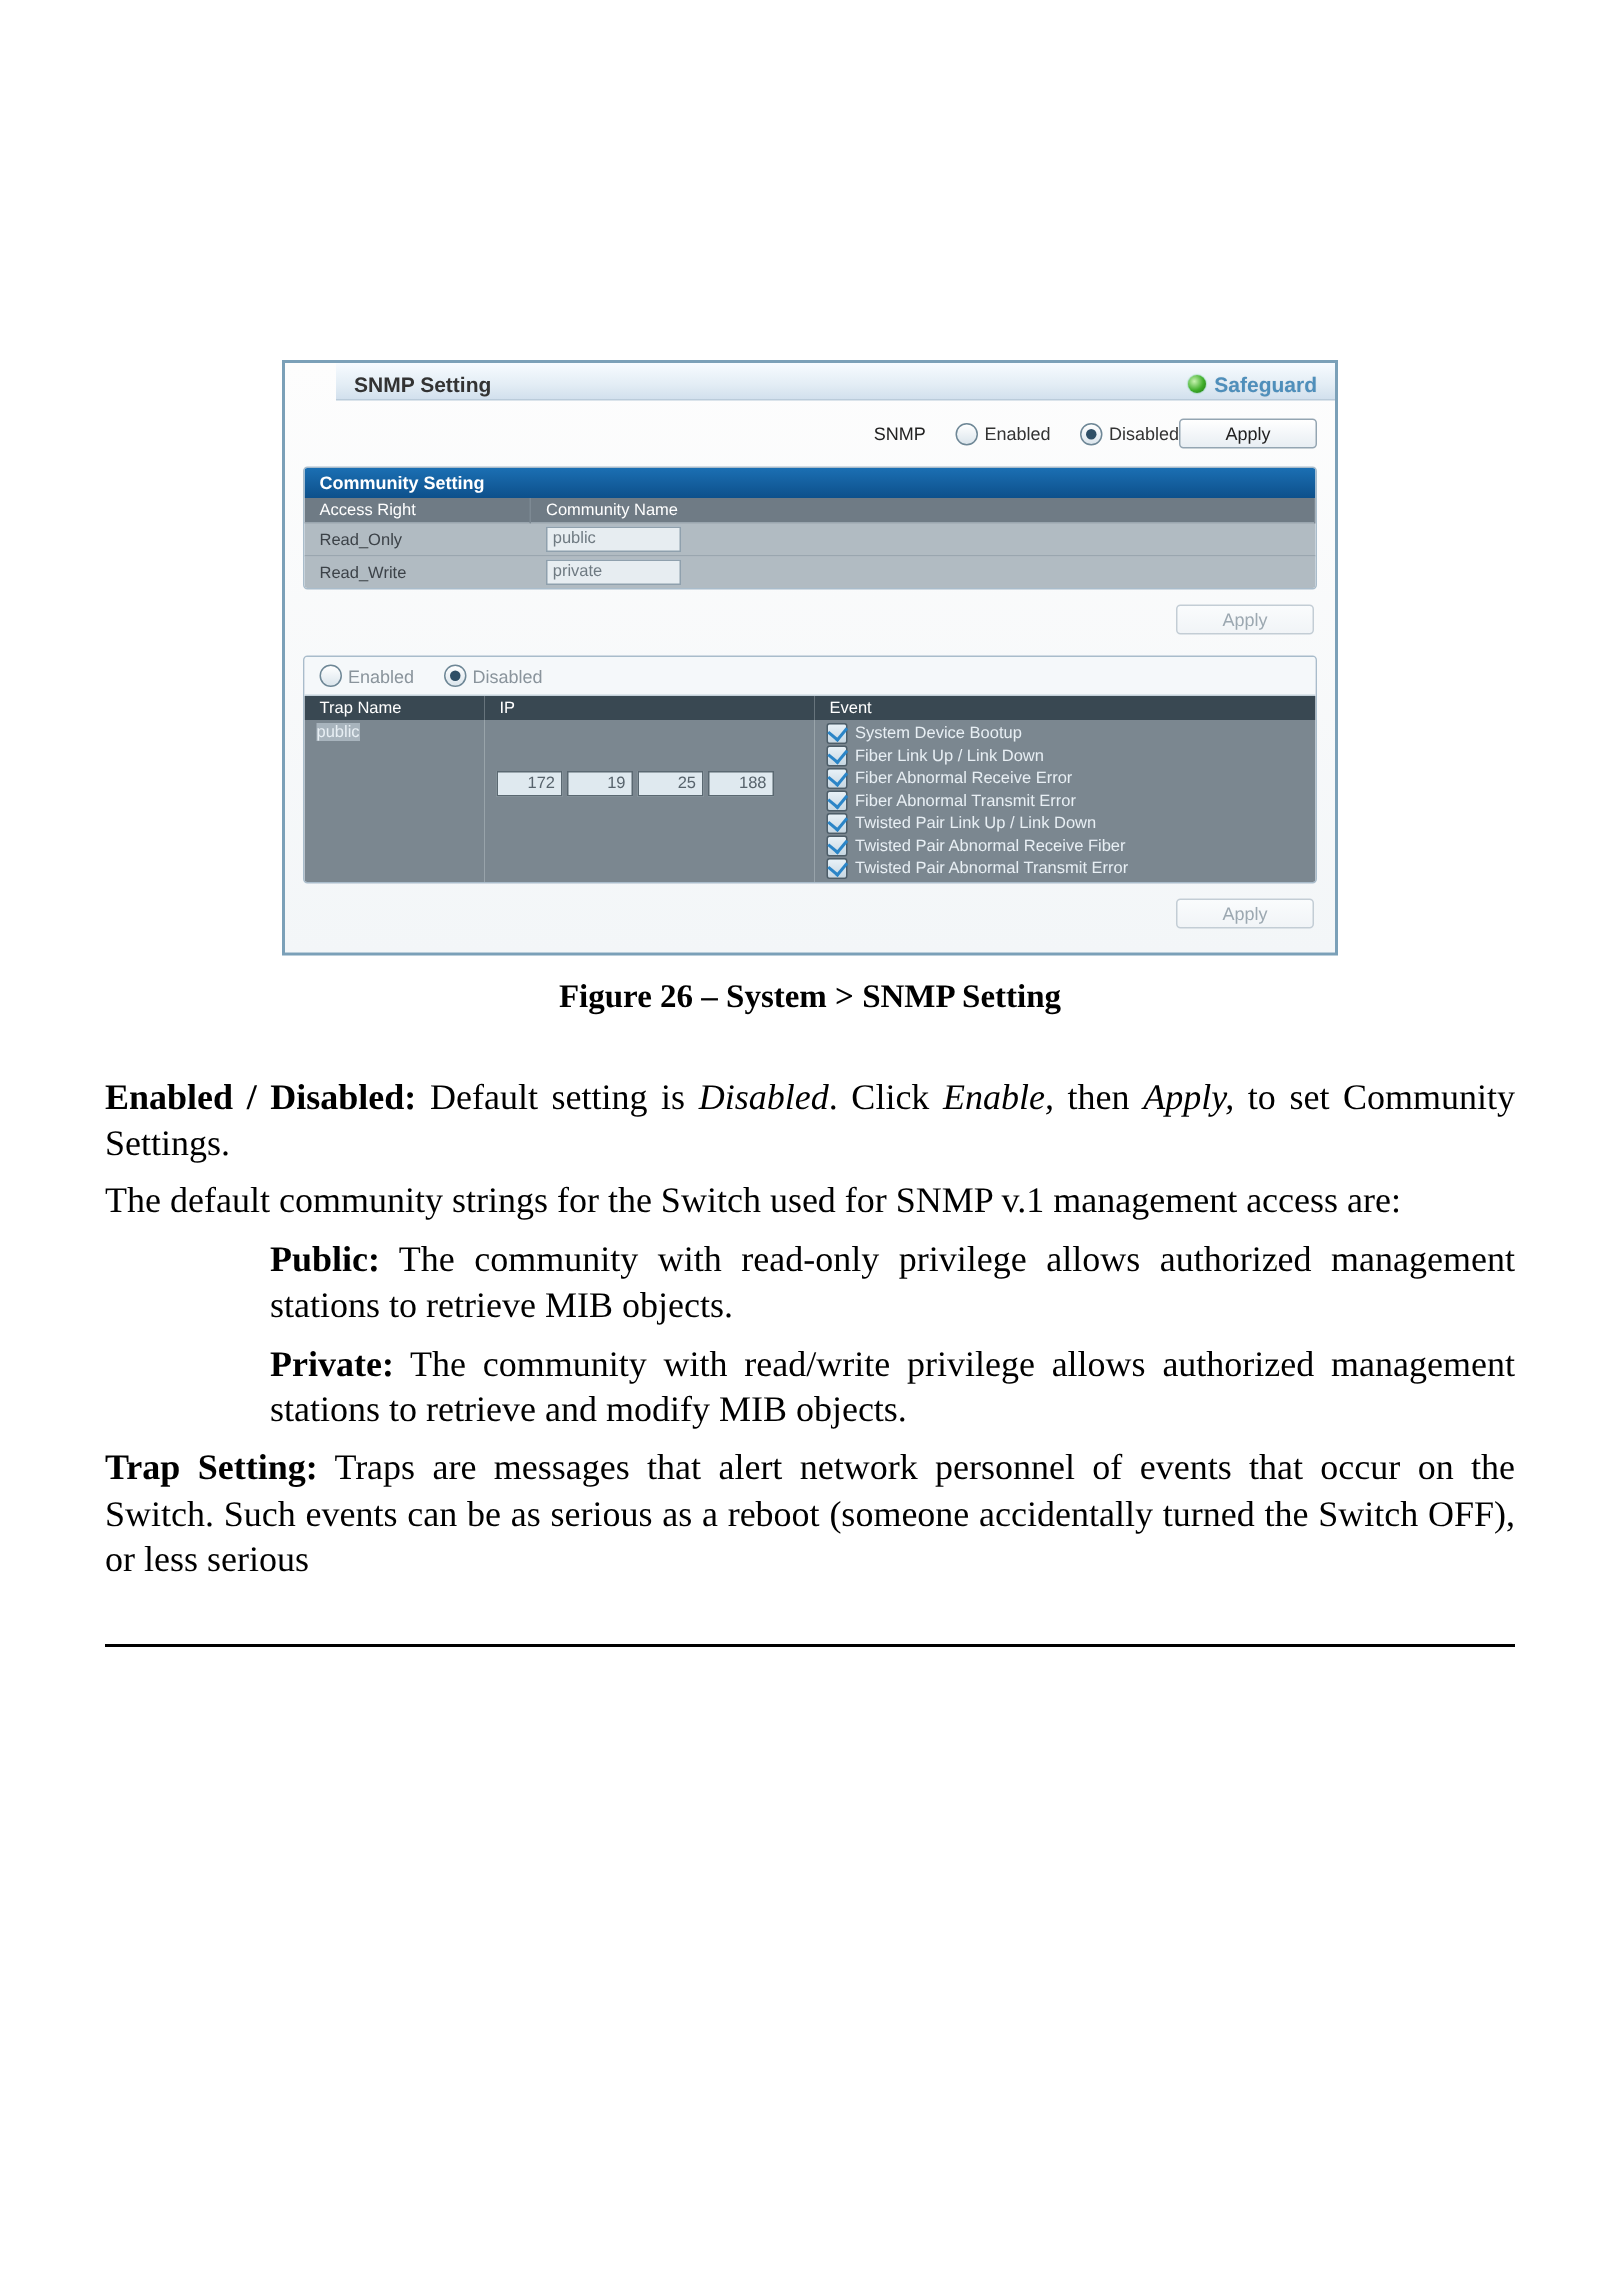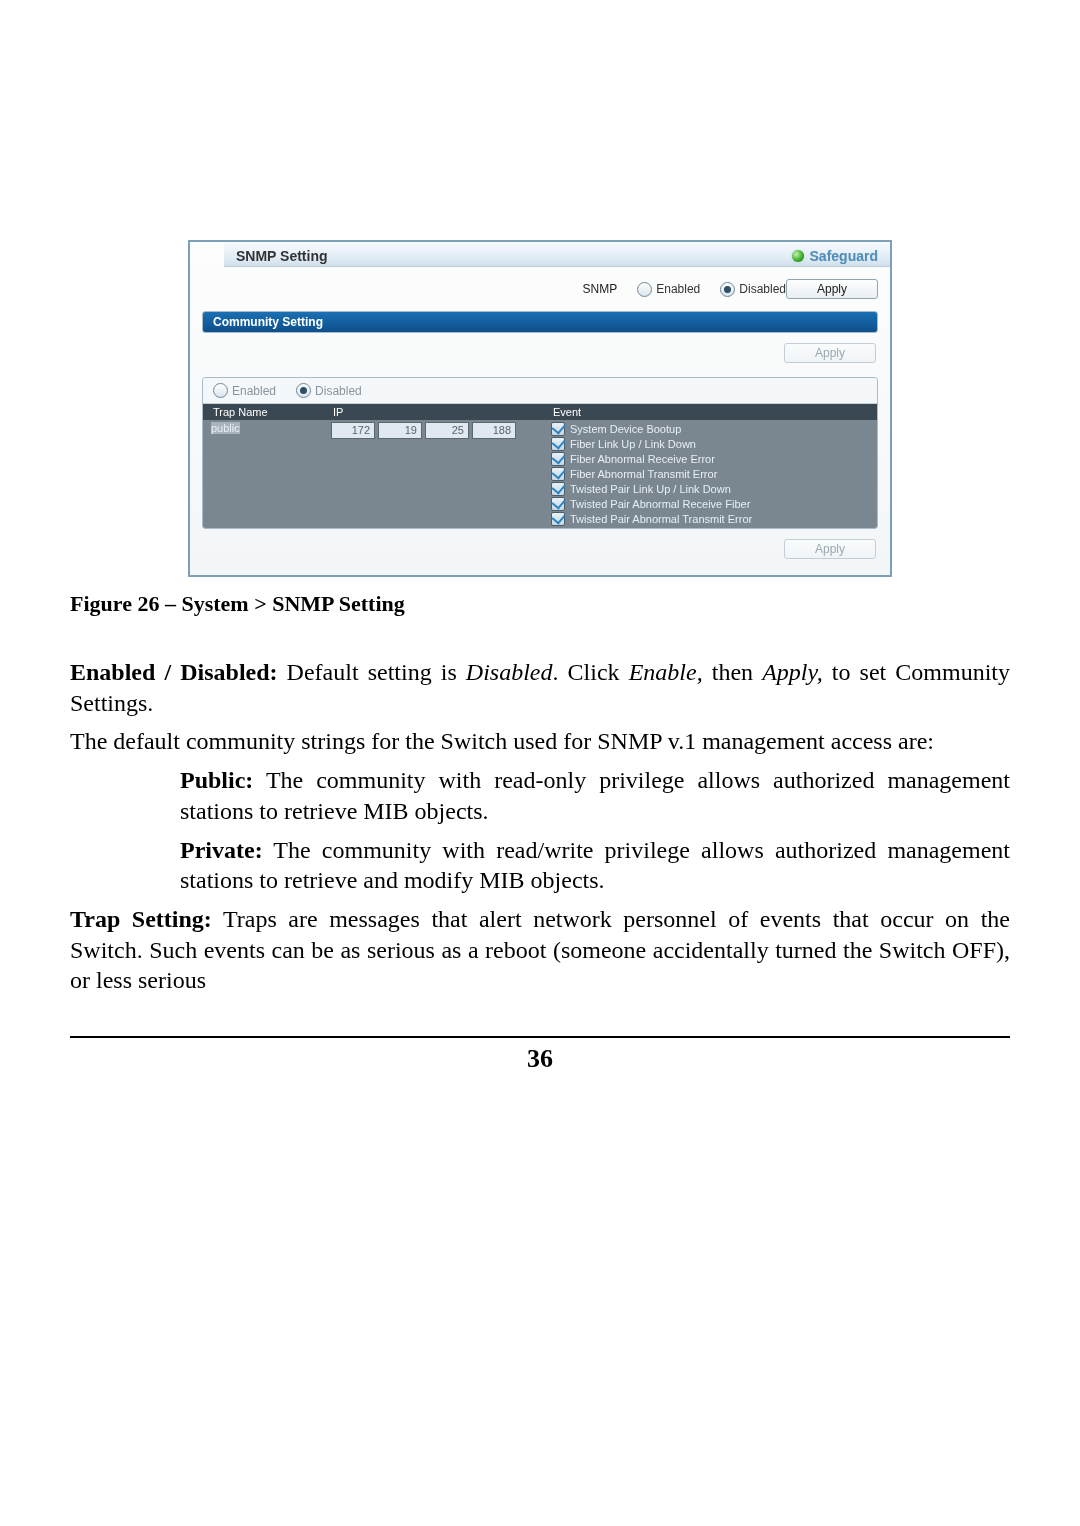--- a/index.html
+++ b/index.html
@@ -199,20 +199,21 @@
   .ip-box {
     width:34px;
     text-align:right;
     background:#dfe9ef;
     color:#57636c;
     border:1px solid #5a6871;
     padding:0 4px;
     height:15px;
     line-height:15px;
     font-size:11px;
+    margin-top:32px;
   }
   .event-list {
     display:flex;
     flex-direction:column;
     gap:1px;
   }
   .event-item {
     display:flex;
     align-items:center;
     gap:5px;
@@ -234,21 +235,21 @@
     transform:rotate(40deg);
   }
   .trap-name-cell {
     color:#cfd8de;
     width:100px;
   }
   .ip-cell {
     width:200px;
   }
   .caption {
-    text-align:left;
+    text-align:center;
     font-family:"Times New Roman", Times, serif;
     margin:14px 0 40px 0;
     font-size:22px;
   }
   .caption b { font-weight:bold; }
   .doc-body {
     font-size:24px;
     line-height:1.28;
     text-align:justify;
   }
@@ -294,20 +295,36 @@
           <span class="radio-item">
             <span class="radio-dot selected"></span>
             <span>Disabled</span>
           </span>
         </div>
         <div class="btn">Apply</div>
       </div>
 
       <div class="section-block">
         <div class="section-header">Community Setting</div>
+        <table class="grey-table">
+          <tbody>
+              <tr>
+            <th style="width:130px">Access Right</th>
+            <th>Community Name</th>
+          </tr>
+          <tr>
+            <td>Read_Only</td>
+            <td><span class="txtin">public</span></td>
+          </tr>
+          <tr>
+            <td>Read_Write</td>
+            <td><span class="txtin">private</span></td>
+          </tr>
+        </tbody>
+          </table>
       </div>
 
       <div class="apply-right">
         <div class="btn disabled">Apply</div>
       </div>
 
       <div class="section-block">
         <div class="trap-body">
           <div class="trap-radio-row">
             <span class="trap-radio-item">
@@ -394,15 +411,14 @@
       <p>
         <span class="bold">Private:</span><span> The community with read/write privilege allows authorized management stations to retrieve and modify MIB objects.</span>
       </p>
     </div>
     <p>
       <span class="bold">Trap Setting:</span><span> Traps are messages that alert network personnel of events that occur on the Switch. Such events can be as serious as a reboot (someone accidentally turned the Switch OFF), or less serious</span>
     </p>
   </div>
 
   <hr class="footer-rule">
-  <div class="page-num">36</div>
 
 </div>
 
 </body></html>

